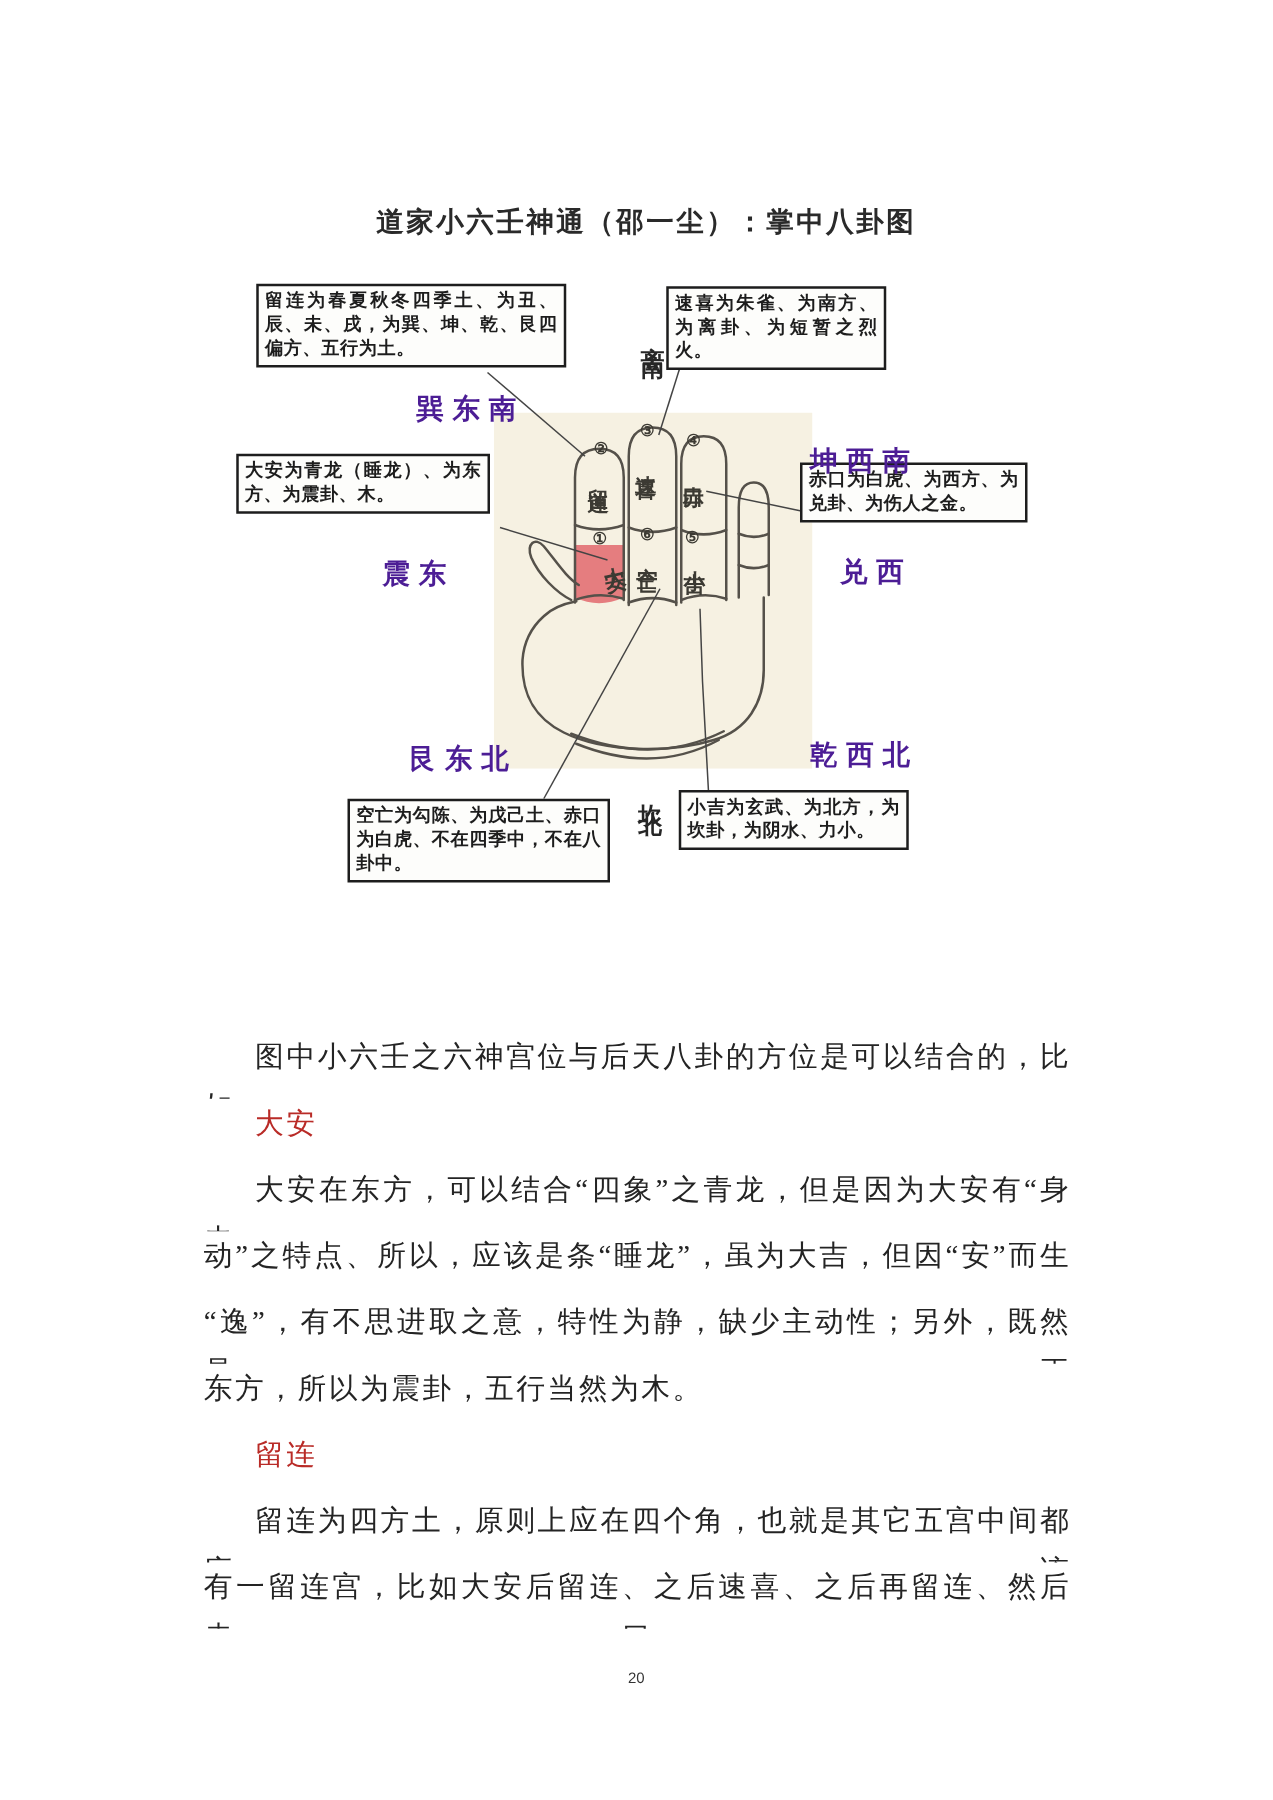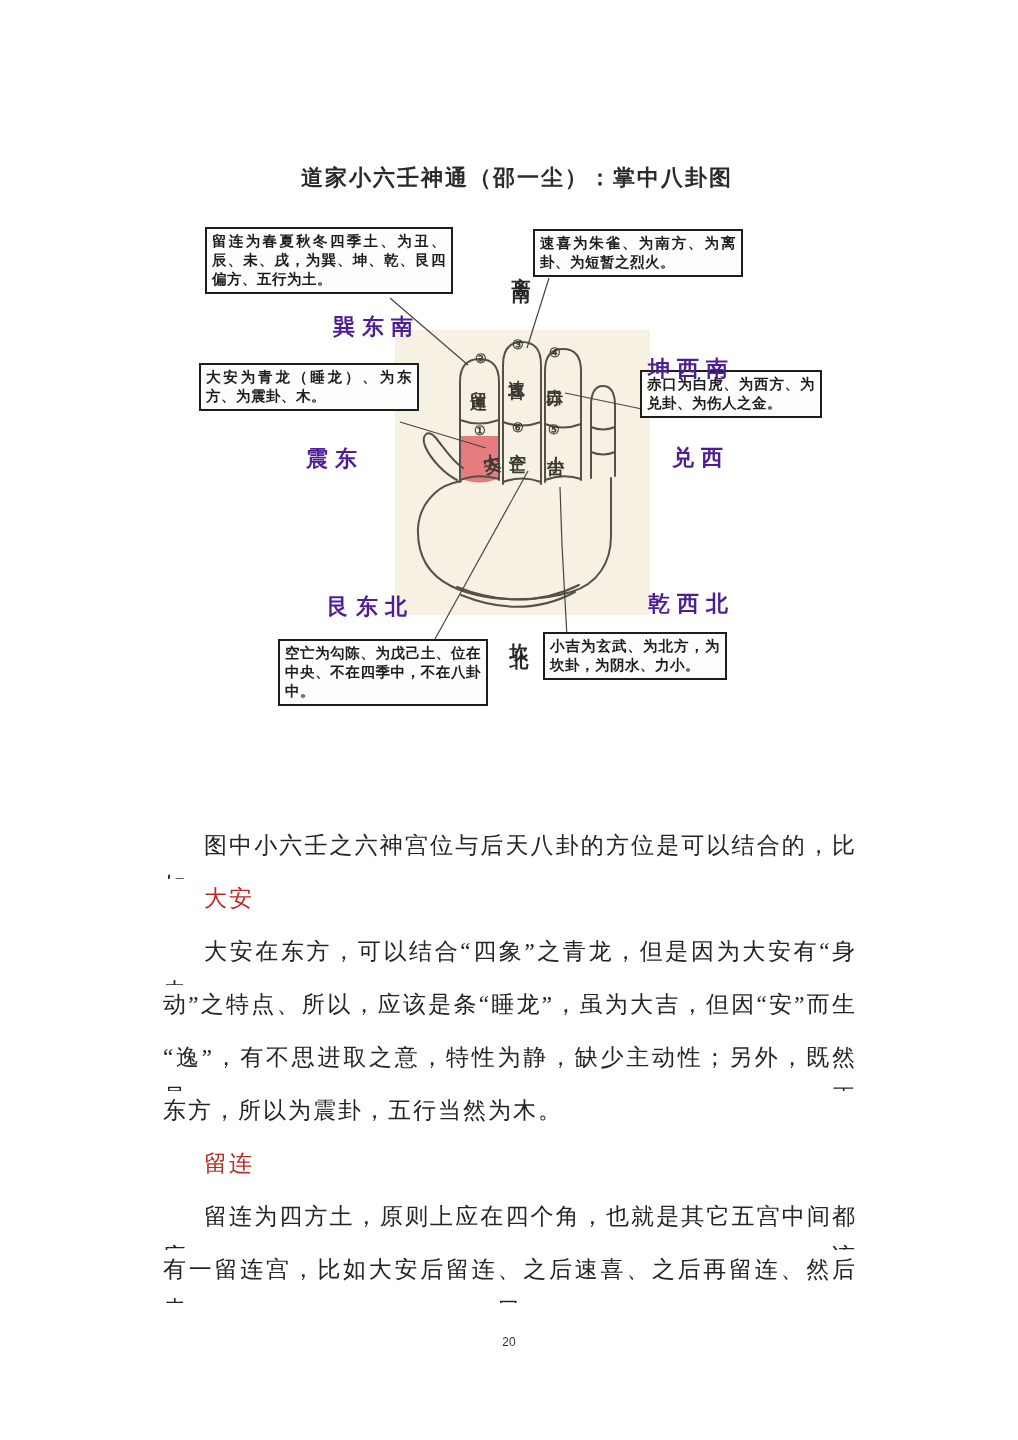--- a/index.html
+++ b/index.html
@@ -96,24 +96,24 @@
       <line x1="240" y1="83" x2="318" y2="150"></line>
       <line x1="399" y1="63" x2="377" y2="133"></line>
       <line x1="250" y1="207" x2="336" y2="233"></line>
       <line x1="415" y1="178" x2="492" y2="194"></line>
       <line x1="378" y1="256" x2="285" y2="424"></line>
       <polyline points="410,272 412,330 417,422"></polyline>
     </g>
   </svg>
 
   <div class="callout" style="left:205px; top:227px; width:248px;">留连为春夏秋冬四季土、为丑、辰、未、戌，为巽、坤、乾、艮四偏方、五行为土。</div>
-  <div class="callout" style="left:533px; top:229px; width:210px;">速喜为朱雀、为南方、为离卦、为短暂之烈火。</div>
-  <div class="callout" style="left:199px; top:363px; width:220px;">大安为青龙（睡龙）、为东方、为震卦、木。</div>
+  <div class="callout" style="left:533px; top:229px; width:176px;">速喜为朱雀、为南方、为离卦、为短暂之烈火。</div>
+  <div class="callout" style="left:189px; top:363px; width:203px;">大安为青龙（睡龙）、为东方、为震卦、木。</div>
   <div class="callout" style="left:640px; top:370px; width:182px;">赤口为白虎、为西方、为兑卦、为伤人之金。</div>
-  <div class="callout" style="left:278px; top:639px; width:210px;">空亡为勾陈、为戊己土、位在中央、不在四季中，不在八卦中。</div>
+  <div class="callout" style="left:278px; top:639px; width:210px;">空亡为勾陈、为戊己土、赤口为白虎、不在四季中，不在八卦中。</div>
   <div class="callout" style="left:543px; top:632px; width:184px;">小吉为玄武、为北方，为坎卦，为阴水、力小。</div>
 
   <div class="dir-v" style="left:508px; top:262px;">离南</div>
   <div class="dir" style="left:333px; top:312px;">巽东南</div>
   <div class="dir" style="left:648px; top:312px;margin-top:42px;">坤西南</div>
   <div class="dir" style="left:306px; top:444px;">震东</div>
   <div class="dir" style="left:672px; top:443px;">兑西</div>
   <div class="dir" style="left:327px; top:592px;">艮东北</div>
   <div class="dir" style="left:648px; top:589px;">乾西北</div>
   <div class="dir-v" style="left:506px; top:628px;">坎北</div>

